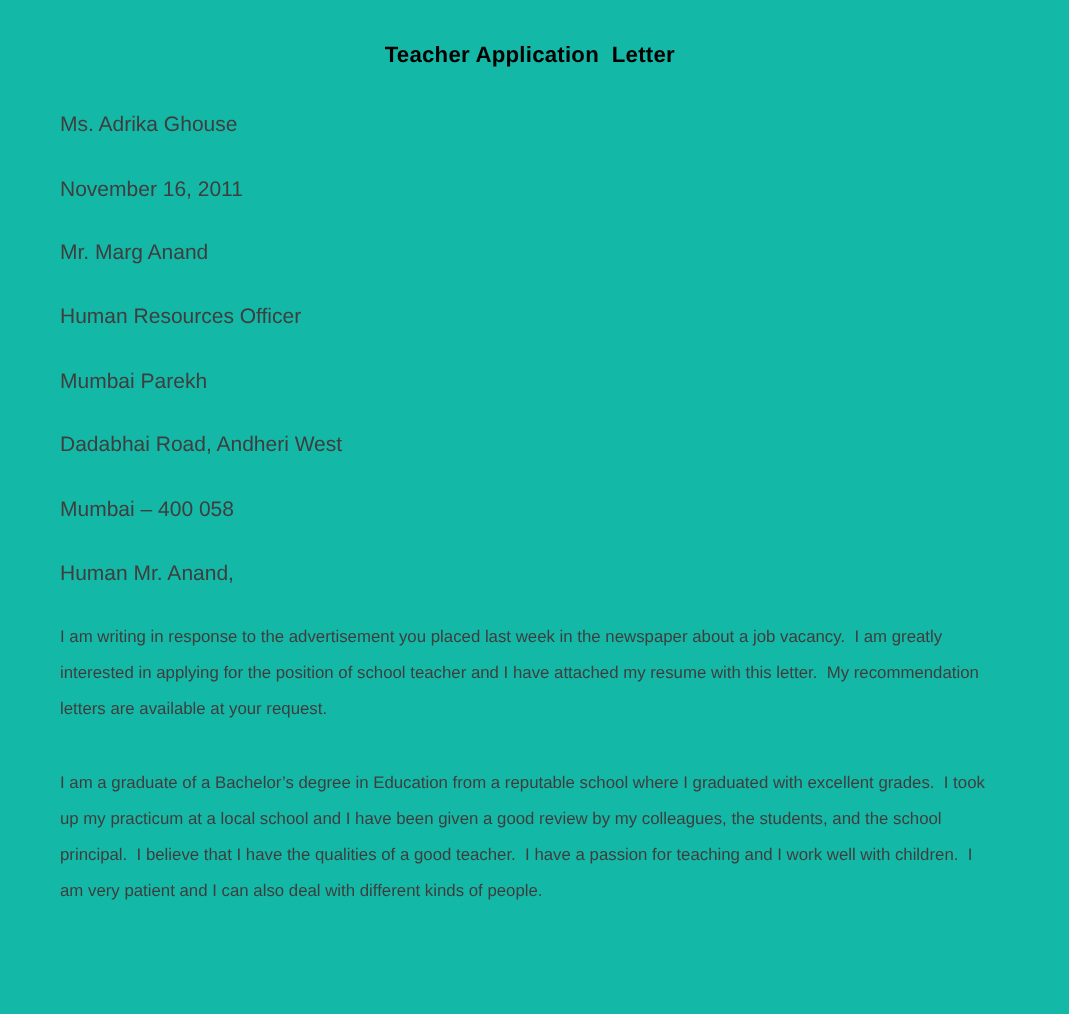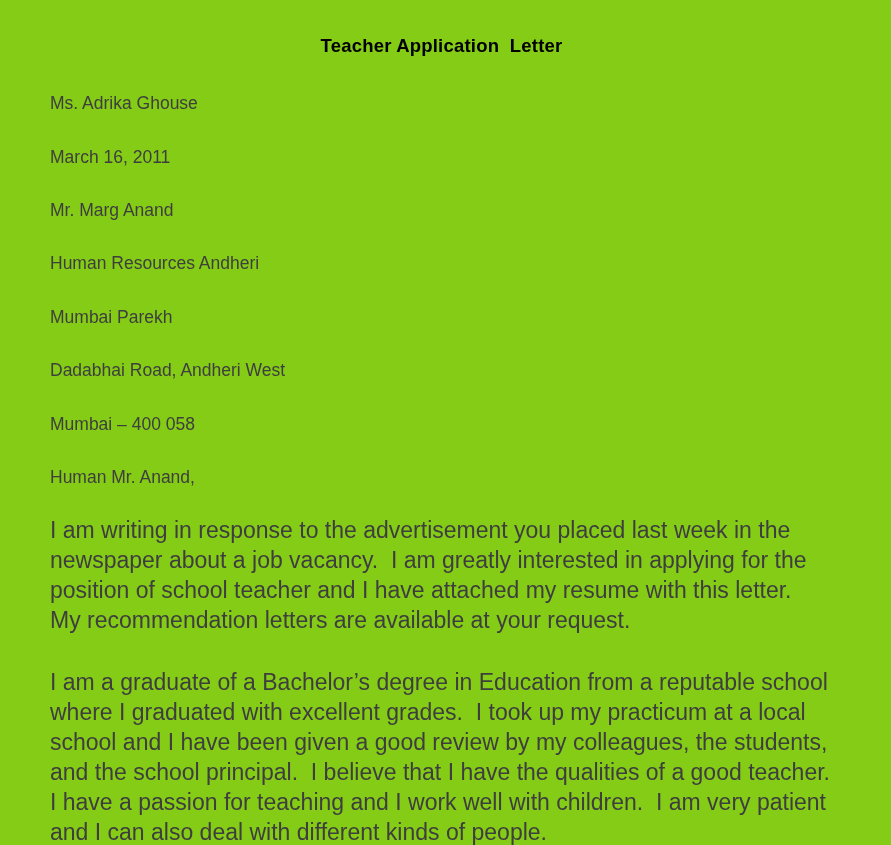--- a/index.html
+++ b/index.html
@@ -7,21 +7,21 @@
     width: 891px;
     height: 845px;
     background: #ffffff;
     font-family: "Liberation Sans", "DejaVu Sans", sans-serif;
     overflow: hidden;
   }
   .page {
     width: 891px;
     height: 845px;
     padding: 34px 58px 0 50px;
-    background: #84cc16;
+    background: #14b8a6;
   }
   .title {
     text-align: center;
     font-size: 18.5px;
     font-weight: bold;
     line-height: 24px;
     color: #000000;
     white-space: pre;
     letter-spacing: 0.2px;
   }
@@ -30,40 +30,40 @@
     text-align: center;
   }
   .header-line {
     height: 53.4px;
     display: flex;
     align-items: center;
     font-size: 17.5px;
     color: #3e3e3e;
   }
   .para {
-    font-size: 23px;
+    font-size: 14px;
     line-height: 30px;
     color: #3e3e3e;
     white-space: pre-wrap;
   }
   .para-1 { margin-top: 11px; }
   .para-2 { margin-top: 32px; }
 </style>
 </head>
 <body>
 
 <div class="page">
 
   <div class="title">Teacher Application  Letter</div>
 
   <div class="header-block">
     <div class="header-line">Ms. Adrika Ghouse</div>
-    <div class="header-line">March 16, 2011</div>
+    <div class="header-line">November 16, 2011</div>
     <div class="header-line">Mr. Marg Anand</div>
-    <div class="header-line">Human Resources Andheri</div>
+    <div class="header-line">Human Resources Officer</div>
     <div class="header-line">Mumbai Parekh</div>
     <div class="header-line">Dadabhai Road, Andheri West</div>
     <div class="header-line">Mumbai – 400 058</div>
     <div class="header-line">Human Mr. Anand,</div>
   </div>
 
   <p class="para para-1">I am writing in response to the advertisement you placed last week in the newspaper about a job vacancy.  I am greatly interested in applying for the position of school teacher and I have attached my resume with this letter.  My recommendation letters are available at your request.</p>
 
   <p class="para para-2">I am a graduate of a Bachelor’s degree in Education from a reputable school where I graduated with excellent grades.  I took up my practicum at a local school and I have been given a good review by my colleagues, the students, and the school principal.  I believe that I have the qualities of a good teacher.  I have a passion for teaching and I work well with children.  I am very patient and I can also deal with different kinds of people.</p>
 

